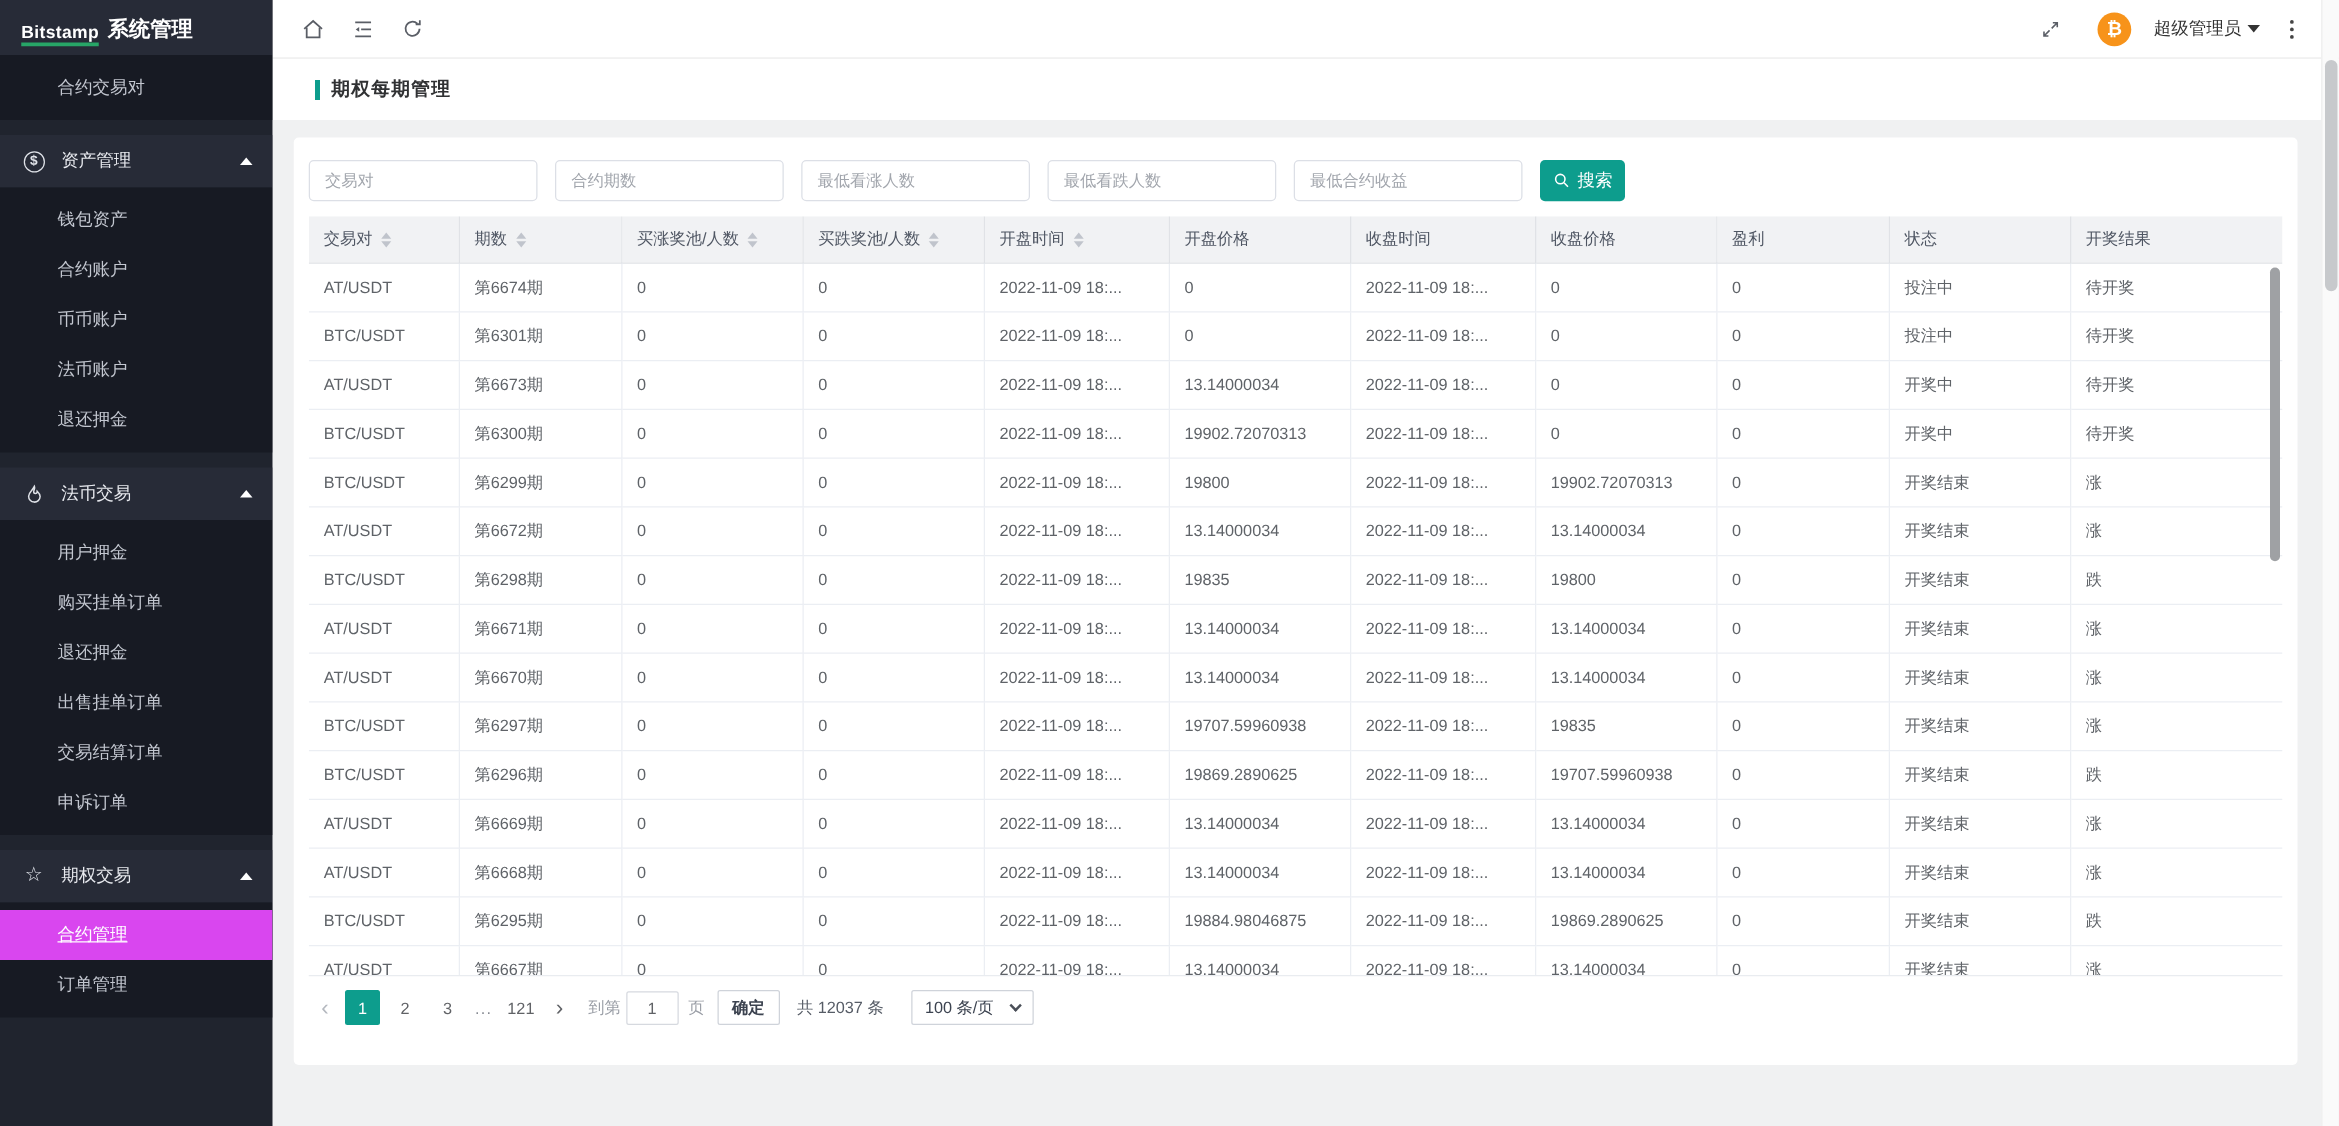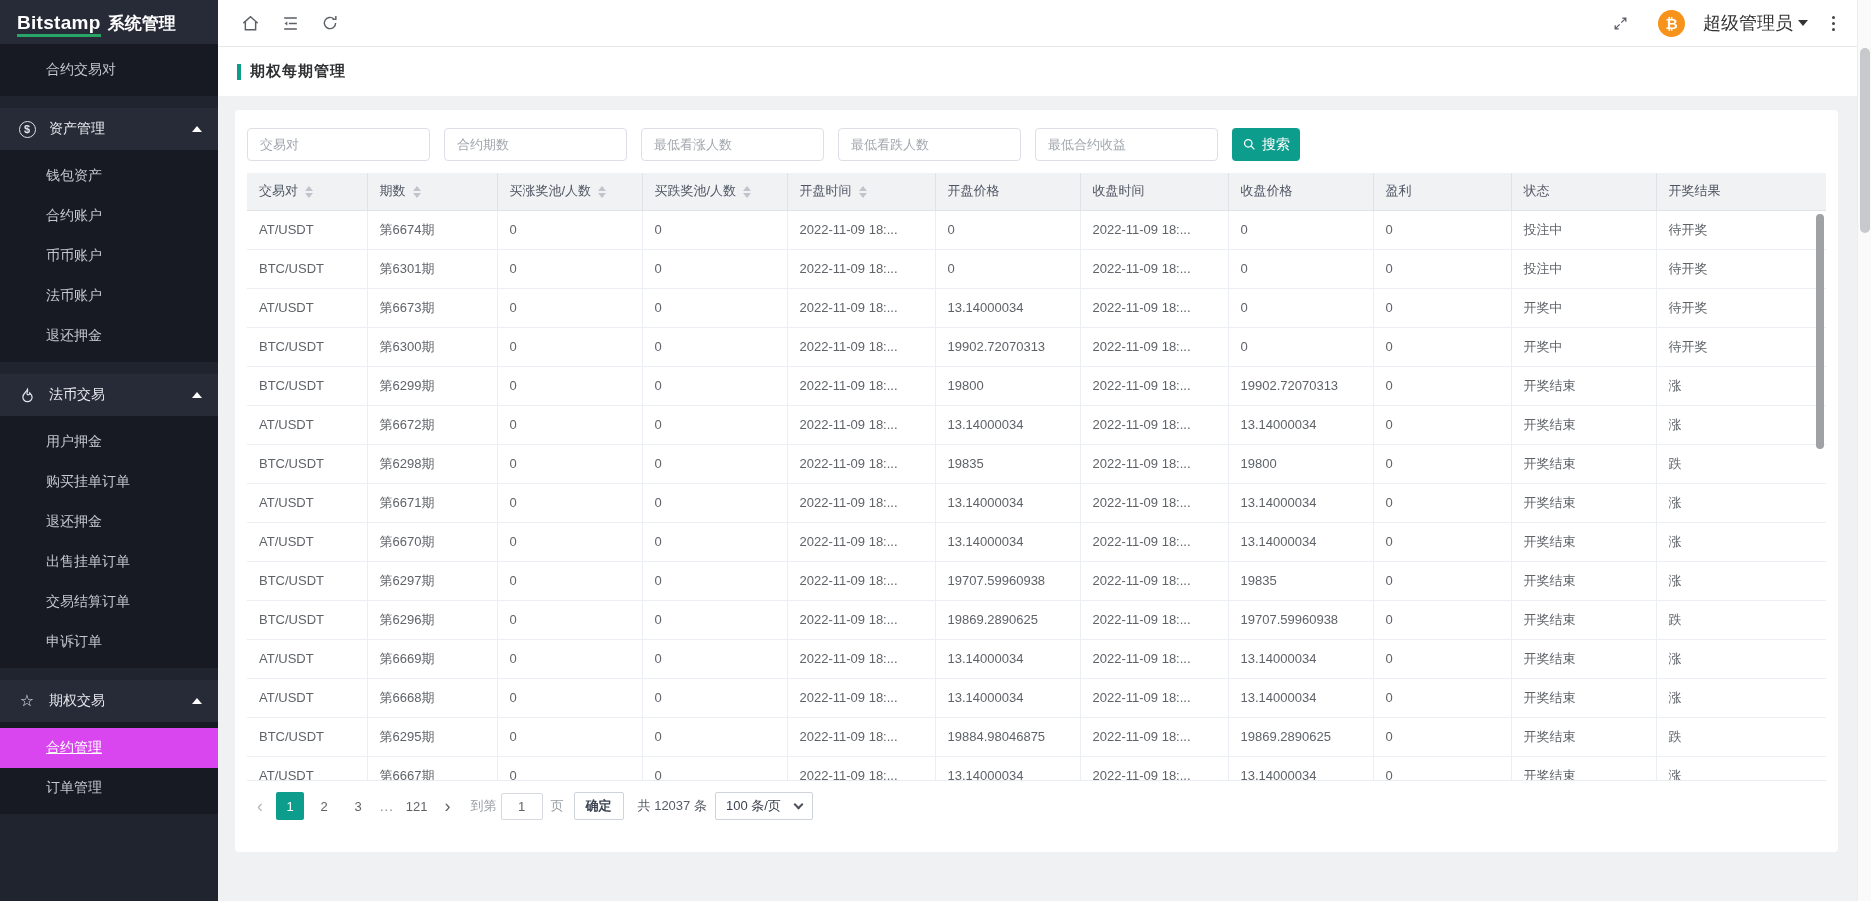--- a/index.html
+++ b/index.html
@@ -2,46 +2,46 @@
 <html><head>
 <meta charset="utf-8">
 <style>
   * { margin:0; padding:0; box-sizing:border-box; }
   html,body { width:1871px; height:901px; overflow:hidden; }
   body { font-family:"Liberation Sans","DejaVu Sans",sans-serif; background:#f0f1f2; position:relative; }
 
   
   .sidebar { position:absolute; left:0; top:0; width:218px; height:901px; background:#20242e; z-index:5; overflow:hidden; }
   .logo { height:44px; background:#272b37; display:flex; align-items:flex-end; padding:0 0 7px 17px; color:#fff; }
-  .logo-main { font-size:19px; font-weight:bold; letter-spacing:.3px; border-bottom:3px solid #27a567; padding-bottom:1px; line-height:1.05;text-align:center; }
+  .logo-main { font-size:14px; font-weight:bold; letter-spacing:.3px; border-bottom:3px solid #27a567; padding-bottom:1px; line-height:1.05;text-align:center; }
   .logo-suffix { font-size:17px; font-weight:bold; margin-left:7px; padding-bottom:2px; }
   .group-header { height:42px; background:#272b37; display:flex; align-items:center; padding:0 16px 0 17px; color:#e8eaef; font-size:14px; cursor:pointer; }
   .gicon { width:20px; height:20px; margin-right:12px; display:flex; align-items:center; justify-content:center; color:#dfe2e8; }
   .gicon svg { display:block; }
   .coin { width:17px; height:17px; border:1.5px solid #dfe2e8; border-radius:50%; display:flex; align-items:center; justify-content:center; font-size:11px; font-weight:bold; color:#dfe2e8; }
   .star { font-size:16px; line-height:1; color:#dfe2e8; }
   .arrow-up { margin-left:auto; width:0; height:0; border-left:5px solid transparent; border-right:5px solid transparent; border-bottom:6px solid #ffffff; }
   .submenu { background:#171a23; padding:6px 0; }
   .submenu-spacer { height:12px; }
   .submenu-item { height:40px; display:flex; align-items:center; padding-left:46px; font-size:14px; color:#c3c7d0; cursor:pointer; }
   .submenu-item.active { background:#d946ef; color:#fff;text-decoration:underline; }
 
   
   .main { position:absolute; left:218px; top:0; right:0; height:100%; }
   .topbar { height:47px; background:#fff; border-bottom:1px solid #e8e8e8; display:flex; align-items:center; padding:0 30px 0 12px; }
   .tool-icon { width:40px; height:46px; display:flex; align-items:center; justify-content:center; color:#5a5e66; cursor:pointer; }
   .topbar-right { margin-left:auto; display:flex; align-items:center; gap:18px; }
   .avatar { width:27px; height:27px; border-radius:50%; background:#f7931a; color:#fff; display:flex; align-items:center; justify-content:center; font-weight:bold; font-size:15px; }
   .user-wrap { display:flex; align-items:center; gap:5px; cursor:pointer; }
-  .username { font-size:18px; color:#333; }
+  .username { font-size:14px; color:#333; }
   .caret-down { width:0; height:0; border-left:5px solid transparent; border-right:5px solid transparent; border-top:6px solid #333; }
   .kebab { display:flex; flex-direction:column; gap:3px; padding:4px 6px; cursor:pointer; }
   .kebab i { width:3px; height:3px; border-radius:50%; background:#444; }
 
-  .title-row { height:49px; background:#fff; display:flex; align-items:center; padding-left:19px; }
+  .title-row { height:49px; background:#fff; display:flex; align-items:center; padding-left:34px; }
   .accent { width:4px; height:16px; background:#0d9d8d; margin-right:9px; }
   .page-title { font-size:15px; color:#303133; font-weight:bold; letter-spacing:1px; }
 
   .card { position:absolute; left:17px; right:33px; top:110px; height:742px; background:#fff; border-radius:4px; padding:18px 12px 0 12px; }
 
   .filters { display:flex; align-items:center; margin-bottom:12px; }
   .f-input { width:183px; height:33px; border:1px solid #dcdfe6; border-radius:4px; padding:0 12px; font-size:13px; color:#333; margin-right:14px; outline:none; background:#fff; }
   .f-input::placeholder { color:#a2a6ad; }
   .search-btn { width:68px; height:33px; background:#0d9d8d; color:#fff; border:none; border-radius:4px; font-size:14px; display:flex; align-items:center; justify-content:center; gap:5px; cursor:pointer; }
 
@@ -60,21 +60,21 @@
   .pagination { display:flex; align-items:center; margin-top:11px; font-size:13px; color:#606266; }
   .page-arrow { width:26px; height:28px; display:flex; align-items:center; justify-content:center; font-size:18px; color:#b4b8bf; cursor:pointer; }
   .page-arrow.next { color:#606266; }
   .page-num { min-width:28px; height:28px; display:flex; align-items:center; justify-content:center; border-radius:2px; cursor:pointer; color:#606266; margin:0 3px; padding:0 4px; }
   .page-num.active { background:#0d9d8d; color:#fff; }
   .page-ellipsis { margin:0 5px; color:#868a92; letter-spacing:1px; }
   .goto-label { margin:0 4px 0 10px; color:#9a9ea6; }
   .goto-input { width:42px; height:27px; border:1px solid #d6d9df; border-radius:2px; text-align:center; font-size:13px; color:#606266; outline:none; }
   .goto-suffix { margin:0 10px 0 8px; color:#9a9ea6; }
   .confirm-btn { height:28px; padding:0 11px; background:#fff; border:1px solid #cfd3da; border-radius:2px; font-size:13px; font-weight:bold; color:#3c4350; cursor:pointer; }
-  .total-text { margin:0 8px 0 14px; color:#565c66; }
+  .total-text { margin:0 22px 0 14px; color:#565c66; }
   .page-size { height:28px; border:1px solid #cfd3da; border-radius:2px; display:flex; align-items:center; padding:0 10px; gap:14px; cursor:pointer; color:#3c4350; background:#fff; }
   .chev { width:7px; height:7px; border-right:2px solid #4a4f58; border-bottom:2px solid #4a4f58; transform:rotate(45deg); margin-top:-4px; }
 
   .page-scrollbar { position:absolute; right:0; top:0; width:14px; height:100%; background:#fafafa; border-left:1px solid #ededed; z-index:20; }
   .page-scroll-thumb { position:absolute; top:48px; left:2px; width:10px; height:185px; background:#c7c9cc; border-radius:5px; }
 </style>
 </head>
 <body>
 
 <div class="sidebar">

